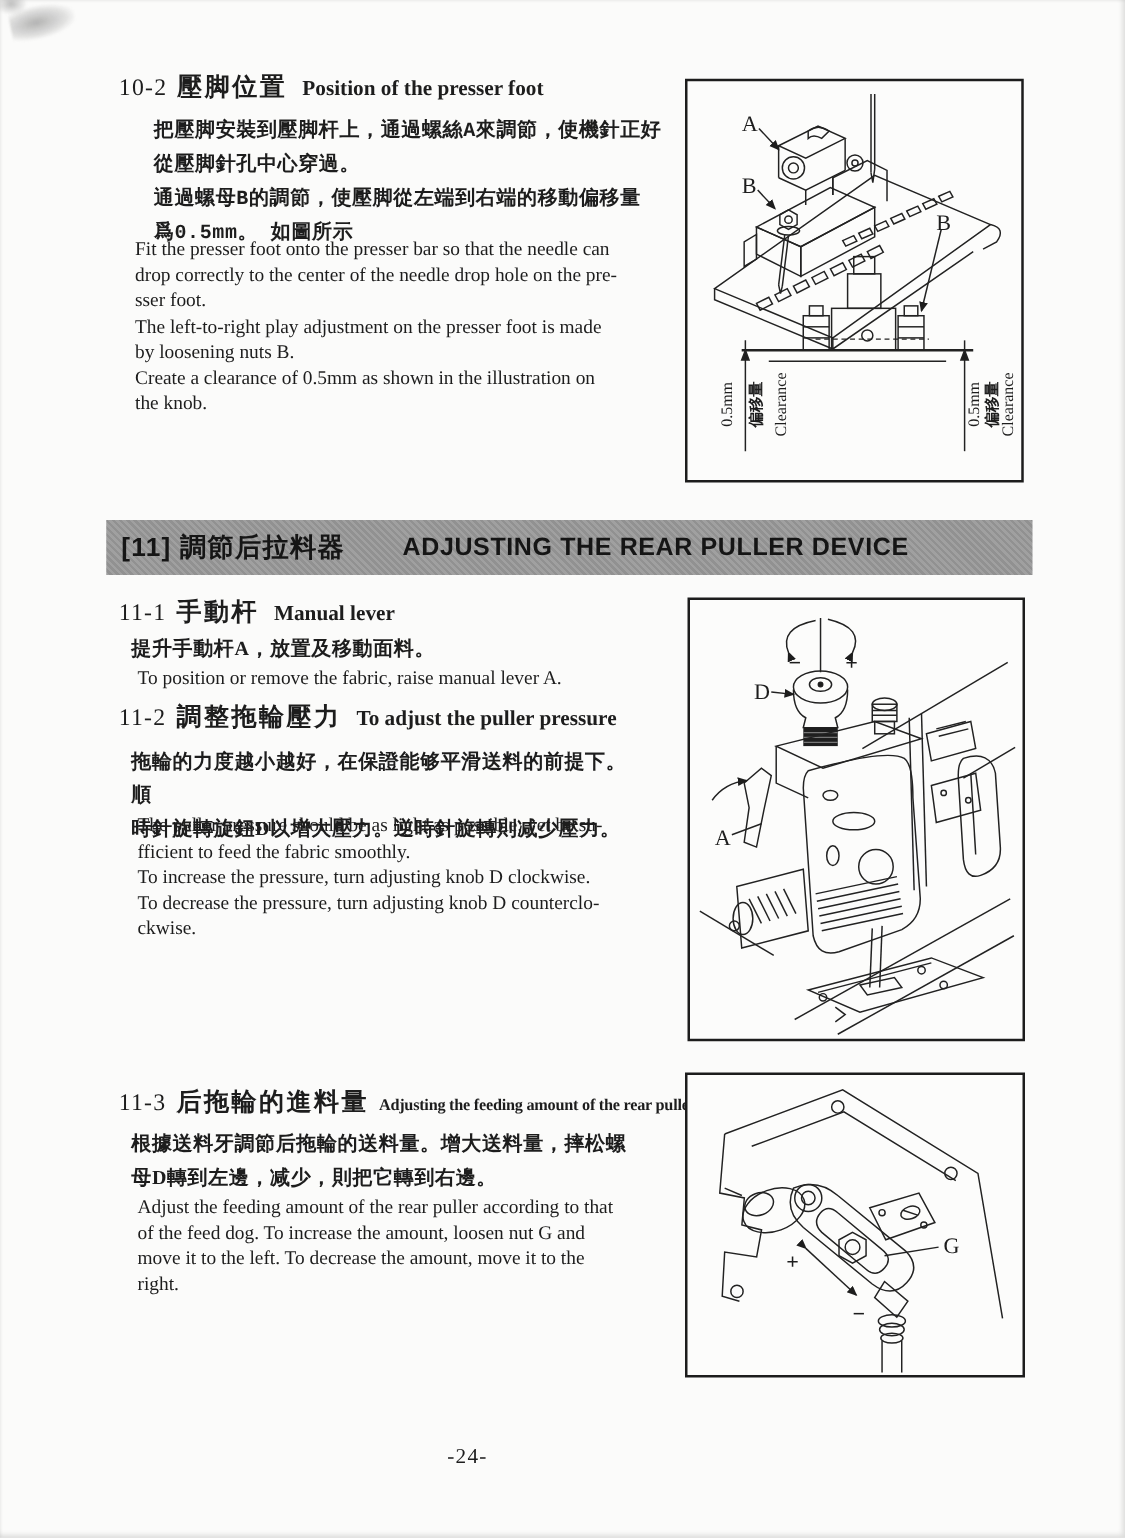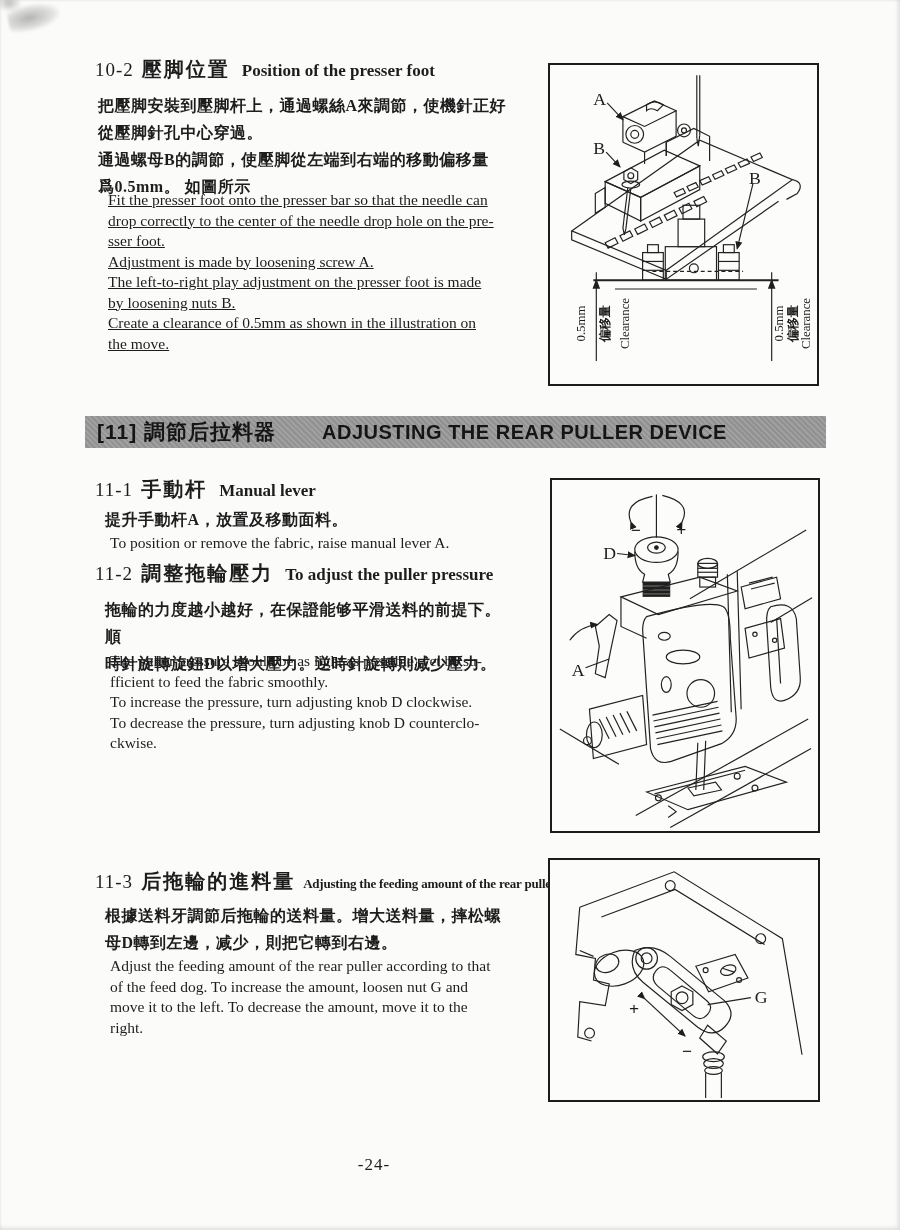--- a/index.html
+++ b/index.html
@@ -18,21 +18,21 @@
   .sec-head{position:absolute;white-space:nowrap;}
   .sec-num{font-size:19px;font-weight:normal;letter-spacing:1px;}
   .sec-zh{font-size:20px;font-weight:bold;margin-left:8px;letter-spacing:2px;}
   .sec-en{font-size:17px;font-weight:bold;margin-left:12px;}
   .sec-en-small{font-size:13px;font-weight:bold;margin-left:8px;letter-spacing:-0.2px;}
 
   .zh-par{position:absolute;width:410px;font-size:16px;font-weight:600;
     line-height:27px;letter-spacing:0.5px;}
   .en-par{position:absolute;width:400px;font-size:15.5px;line-height:20.5px;}
 
-  .bar{position:absolute;left:85px;top:416px;width:741px;height:32px;
+  .bar{position:absolute;left:85px;top:416px;width:741px;height:44px;
     background:#9a9a9a;
     background-image:repeating-linear-gradient(45deg, rgba(255,255,255,.06) 0 2px, rgba(0,0,0,.06) 2px 4px);
     display:flex;align-items:center;padding-left:12px;box-sizing:border-box;
     font-family:"Liberation Sans","DejaVu Sans",sans-serif;color:#151515;}
   .bar .bzh{font-size:21px;font-weight:bold;letter-spacing:1px;}
   .bar .ben{font-size:20px;font-weight:bold;margin-left:46px;letter-spacing:0.5px;}
 
   .fig{position:absolute;border:2px solid #1c1c1c;background:#fcfcfb;box-sizing:border-box;}
   .fig svg{display:block;width:100%;height:100%;}
   #fig1{left:548px;top:63px;width:271px;height:323px;}
@@ -51,35 +51,34 @@
 </head>
 <body>
 
 <div class="page">
   <div class="smudge"></div>
   <div class="smudge2"></div>
 
   <div class="sec-head" style="left:95px;top:56px;">
     <span class="sec-num">10-2</span><span class="sec-zh">壓脚位置</span><span class="sec-en">Position of the presser foot</span>
   </div>
-  <div class="zh-par" style="left:98px;top:92px;">
+  <div class="zh-par" style="left:123px;top:92px;font-family:Liberation Mono, monospace;">
     <div>把壓脚安裝到壓脚杆上，通過螺絲A來調節，使機針正好</div>
     <div>從壓脚針孔中心穿過。</div>
     <div>通過螺母B的調節，使壓脚從左端到右端的移動偏移量</div>
     <div>爲0.5mm。 如圖所示</div>
   </div>
-  <div class="en-par" style="left:108px;top:190px;text-decoration:underline;">
+  <div class="en-par" style="left:108px;top:190px;">
     <div>Fit the presser foot onto the presser bar so that the needle can</div>
     <div>drop correctly to the center of the needle drop hole on the pre-</div>
     <div>sser foot.</div>
-    <div>Adjustment is made by loosening screw A.</div>
     <div>The left-to-right play adjustment on the presser foot is made</div>
     <div>by loosening nuts B.</div>
     <div>Create a clearance of 0.5mm as shown in the  illustration on</div>
-    <div>the move.</div>
+    <div>the knob.</div>
   </div>
 
   <div class="fig" id="fig1">
     <svg viewBox="0 0 271 323">
       <defs>
         <marker id="ah1" markerWidth="8" markerHeight="8" refX="6" refY="3" orient="auto">
           <path d="M0,0 L7,3 L0,6 Z" fill="#1d1d1d"></path>
         </marker>
       </defs>
       <g stroke="#222" stroke-width="1.2" fill="none">

